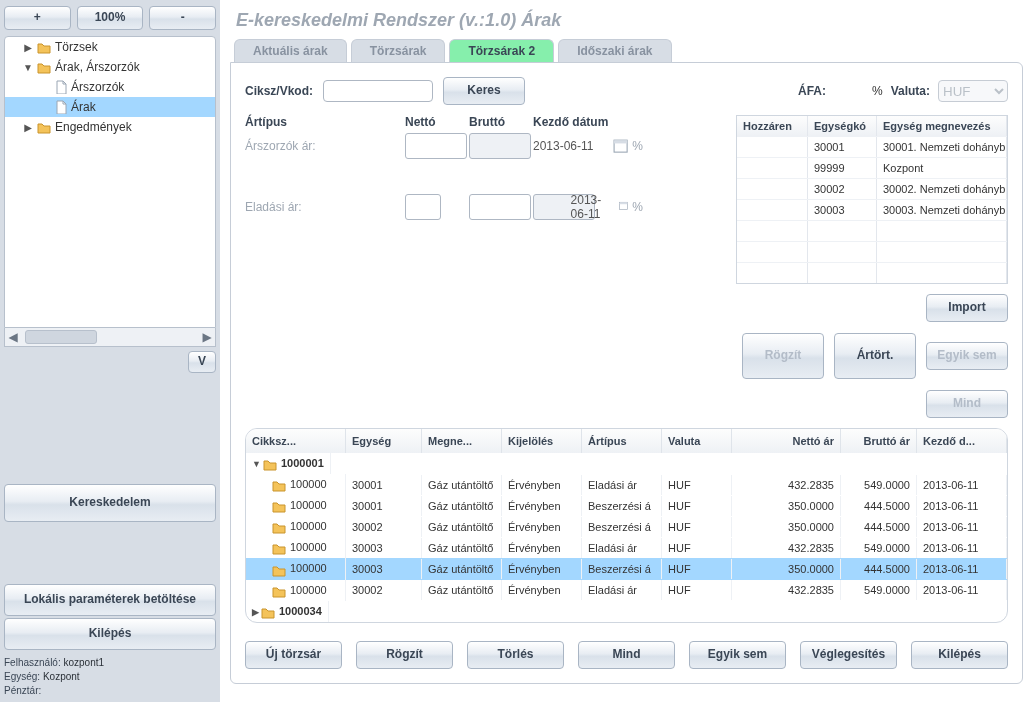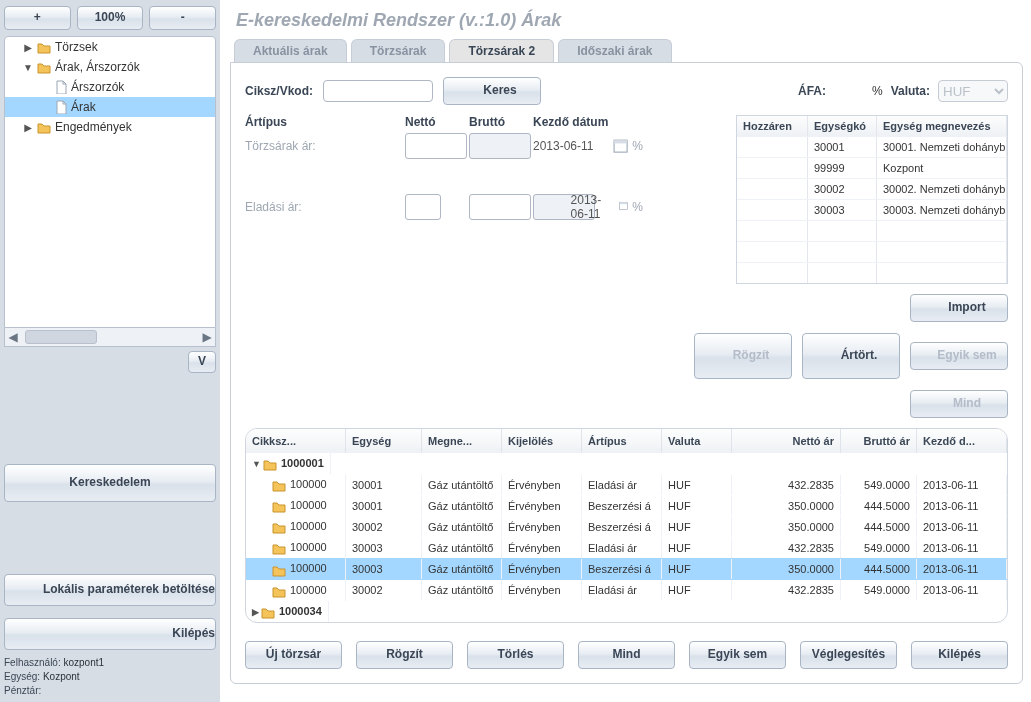--- a/index.html
+++ b/index.html
@@ -15,30 +15,30 @@
   .twisty{width:10px;display:inline-block;text-align:center;font-size:10px;color:#555;}
   .folder-icon{width:14px;height:12px;display:inline-block;}
   .folder-icon svg{display:block;}
   .doc-icon{width:12px;height:14px;display:inline-block;}
   .hscroll{height:18px;background:#eef1f5;border:1px solid #b7c0cc;border-top:none;display:flex;align-items:center;}
   .hscroll .bar{width:70px;height:12px;background:#cfd6df;border:1px solid #b7c0cc;border-radius:3px;margin-left:4px;}
   .hscroll .arrow{width:16px;text-align:center;color:#6b7684;}
   .v-row{display:flex;justify-content:flex-end;margin-top:4px;}
   .v-row .btn{width:26px;height:20px;line-height:18px;}
   .big-button{margin-top:6px;height:36px;line-height:34px;}
-  .big-button2{margin-top:12px;height:30px;line-height:28px;text-align:right;}
+  .big-button2{margin-top:2px;height:30px;line-height:28px;}
   .spacer{flex:1;}
   .status{font-size:10px;color:#2b3138;margin-top:6px;line-height:14px;}
   .status span.k{color:#3a4655;}
   
   .main{flex:1;display:flex;flex-direction:column;padding:4px 8px 8px 10px;box-sizing:border-box;}
   .title{color:#9ea7b2;font-style:italic;font-size:18px;font-weight:bold;margin:6px 0 8px 6px;}
   .tabs{display:flex;gap:4px;margin-left:4px;}
   .tab{padding:4px 18px;border:1px solid #c6cdd7;border-bottom:none;border-radius:6px 6px 0 0;background:#d7dde5;color:#8892a0;font-weight:bold;cursor:pointer;}
-  .tab.active{background:#e5e5e5;color:#3a4655;}
+  .tab.active{background:#86efac;color:#3a4655;}
   .panel{border:1px solid #c6cdd7;border-radius:0 6px 6px 6px;background:#fff;padding:14px;display:flex;flex-direction:column;gap:10px;}
   .row{display:flex;align-items:center;gap:10px;}
   label.bold{font-weight:bold;color:#3a4655;}
   input.txt{border:1px solid #aeb7c3;border-radius:4px;height:22px;padding:0 4px;box-sizing:border-box;background:#fff;}
   select.sel{border:1px solid #aeb7c3;border-radius:4px;height:22px;background:#f4f6f9;color:#9ea7b2;}
   .filter-row{justify-content:space-between;}
   .filter-left{display:flex;align-items:center;gap:10px;}
   .filter-right{display:flex;align-items:center;gap:8px;}
   .price-area{display:flex;gap:20px;align-items:flex-start;}
   .price-form{flex:1;}
@@ -51,21 +51,21 @@
   .price-row input.small.shade{background:#eef1f5;}
   .price-row .date{width:80px;color:#555;}
   .cal{width:16px;height:16px;display:inline-block;}
   .unit-table{width:270px;border:1px solid #cfd6df;}
   .ut-head{display:flex;background:linear-gradient(#fdfdfd,#eef1f5);}
   .ut-head div,.ut-row div{border-right:1px solid #e3e7ed;padding:4px 6px;overflow:hidden;white-space:nowrap;font-size:11px;}
   .ut-row{display:flex;border-top:1px solid #eef1f5;}
   .ut-c1{width:58px;} .ut-c2{width:56px;} .ut-c3{flex:1;}
   .ut-head div{font-weight:bold;color:#3a4655;}
   .mid-buttons{display:flex;justify-content:flex-end;gap:10px;align-items:center;}
-  .btn-std{min-width:80px;height:26px;line-height:24px;padding-left:16px;}
+  .btn-std{min-width:80px;height:26px;line-height:24px;}
   .btn-disabled{color:#b3bcc8;}
   .btn-col{display:flex;flex-direction:column;gap:20px;}
   
   .grid{border:1px solid #cfd6df;border-radius:12px;overflow:hidden;}
   .grid-head{display:flex;background:linear-gradient(#fdfdfd,#eef1f5);}
   .grid-head div{font-weight:bold;color:#3a4655;padding:6px 6px;border-right:1px solid #dfe4ea;white-space:nowrap;overflow:hidden;font-size:11px;box-sizing:border-box;}
   .grid-body .grow{display:flex;align-items:center;}
   .grid-body .grow>div{padding:4px 6px;border-right:1px solid #eef1f5;white-space:nowrap;overflow:hidden;font-size:11px;box-sizing:border-box;}
   .grid-body .grow.group{font-weight:bold;}
   .grid-body .grow.child{}
@@ -207,21 +207,21 @@
 
       <div class="price-area">
         <div class="price-form">
           <div class="price-head">
             <div class="col-type">Ártípus</div>
             <div class="col-f">Nettó</div>
             <div class="col-f">Bruttó</div>
             <div class="col-date">Kezdő dátum</div>
           </div>
           <div class="price-row">
-            <div class="col-type">Törzsárak ár:</div>
+            <div class="col-type">Árszorzók ár:</div>
             <div class="col-f"><input class="small" style=""></div>
             <div class="col-f"><input class="small shade" style=""></div>
             <div class="col-date" style="display:flex;align-items:center;gap:4px;">
               <span class="date">2013-06-11</span>
               <span class="cal"><svg viewBox="0 0 14 14">
                     <use href="#svg-cal"></use>
                   </svg></span>
               <span>%</span>
             </div>
           </div>

